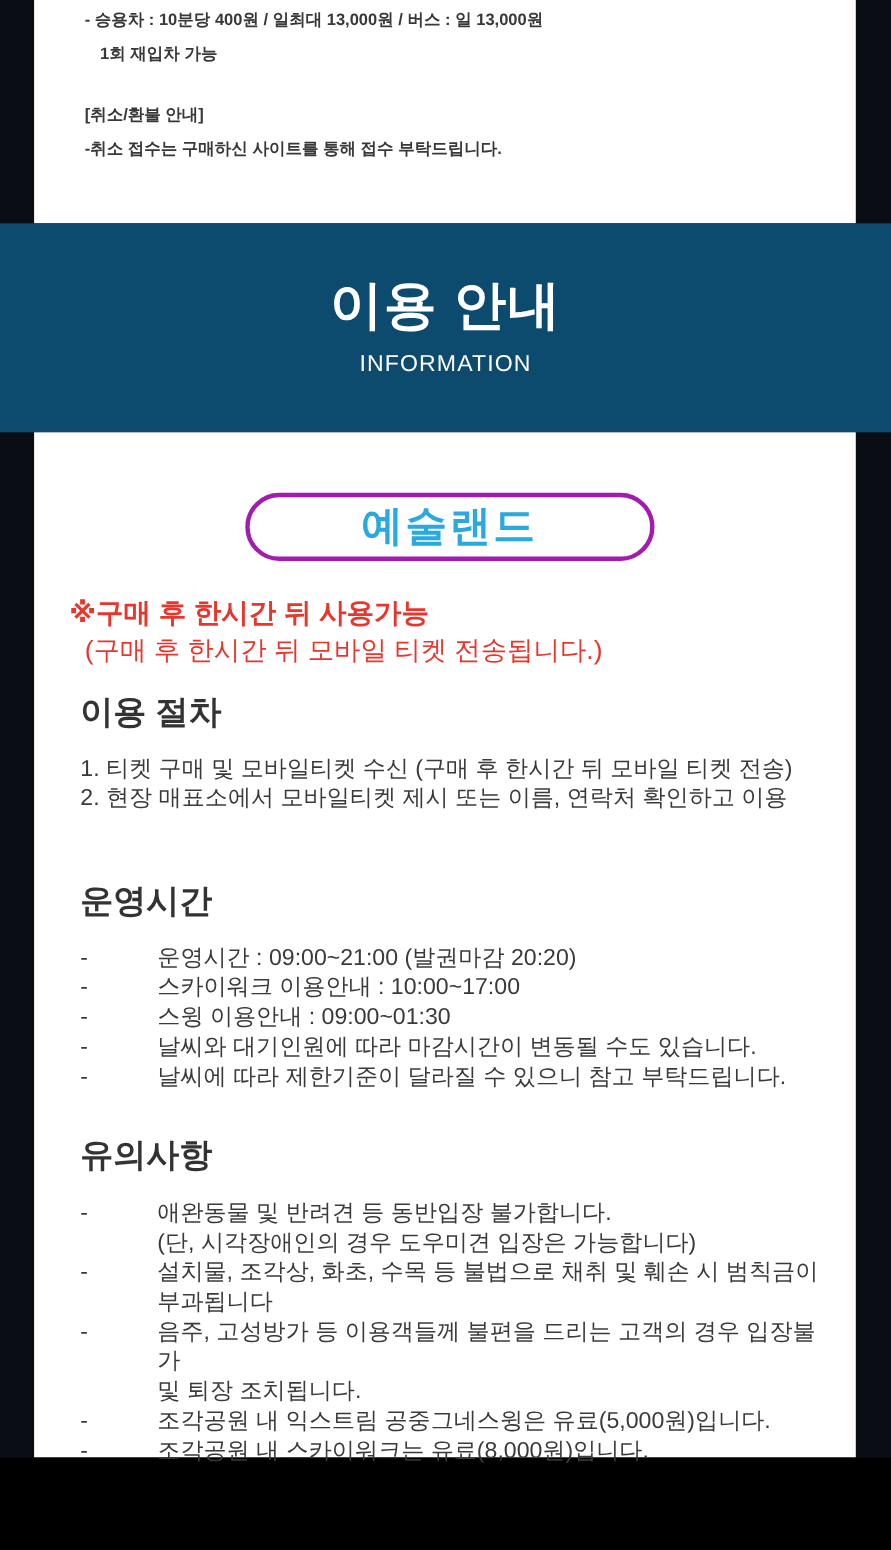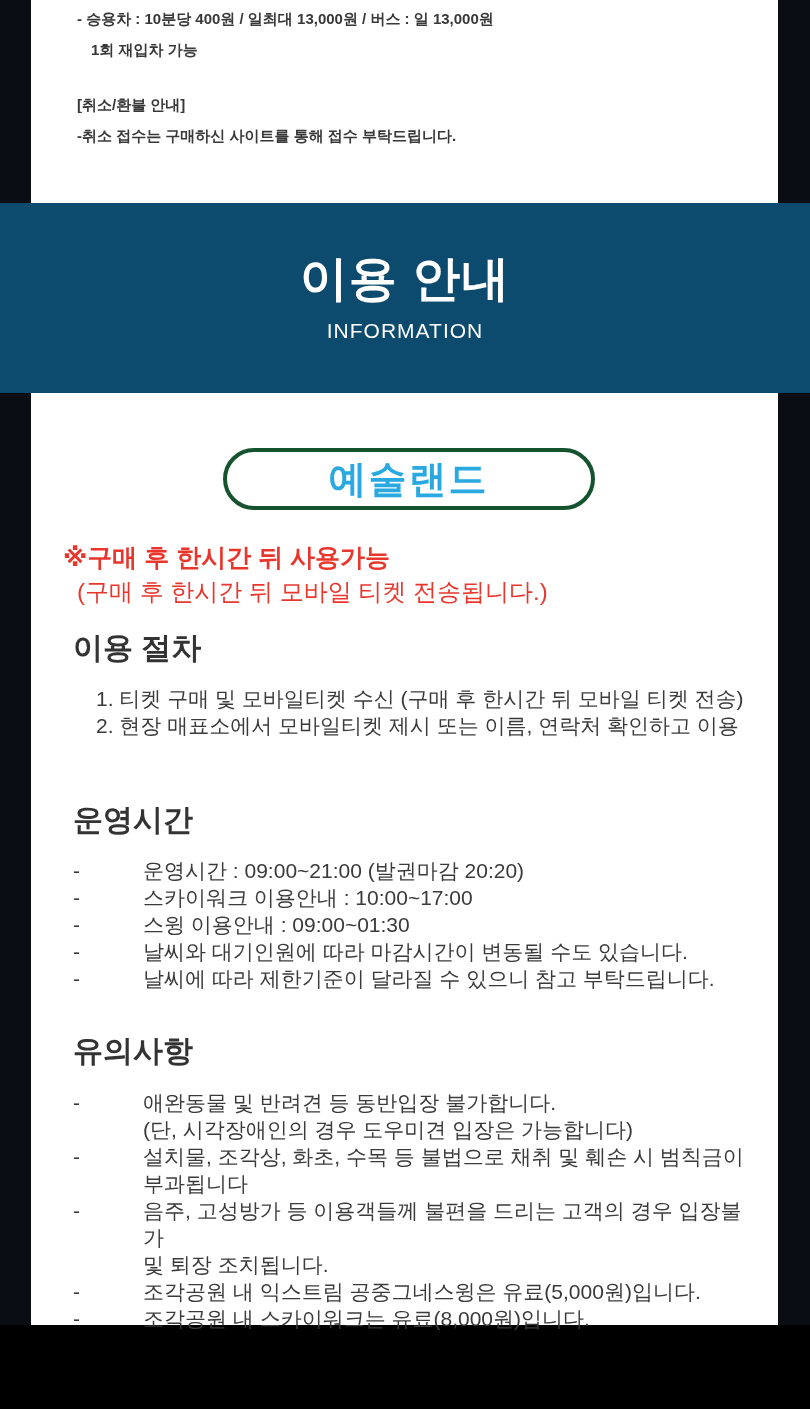--- a/index.html
+++ b/index.html
@@ -59,21 +59,21 @@
     height: 932px;
     padding: 0 34px 0 42px;
     color: #383838;
   }
   .badge-wrap { padding-top: 55px; text-align: center; }
   .badge {
     display: inline-block;
     width: 372px;
     height: 62px;
     line-height: 55px;
-    border: 4px solid #14532d;
+    border: 4px solid #a21caf;
     border-radius: 34px;
     color: #29a9e0;
     font-size: 38px;
     font-weight: 800;
     letter-spacing: 2px;
     text-align: center;
   }
   .notice-bold {
     margin: 34px 0 0 -10px;
     color: #e8362d;
@@ -91,21 +91,21 @@
   h2.sec-title {
     font-size: 30px;
     font-weight: 800;
     line-height: 34px;
     color: #333333;
   }
   .h2-1 { margin-top: 26px; }
   .h2-2 { margin-top: 64px; }
   .h2-3 { margin-top: 42px; }
   .list { font-size: 21px; font-weight: 500; line-height: 27px; color: #3a3a3a; }
-  .list-plain { margin-top: 20px; margin-left: 23px; }
+  .list-plain { margin-top: 20px; }
   .list-dash-1 { margin-top: 20px; }
   .list-dash-2 { margin-top: 21px; }
   .list .row { white-space: pre-line; }
   .list .row.dashrow { display: flex; }
   .list .dash { width: 22px; flex: 0 0 22px; }
   .list .li-text { flex: 1; white-space: pre-line; margin-left: 48px; }
   
   .footer-black {
     width: 810px;
     height: 84px;

